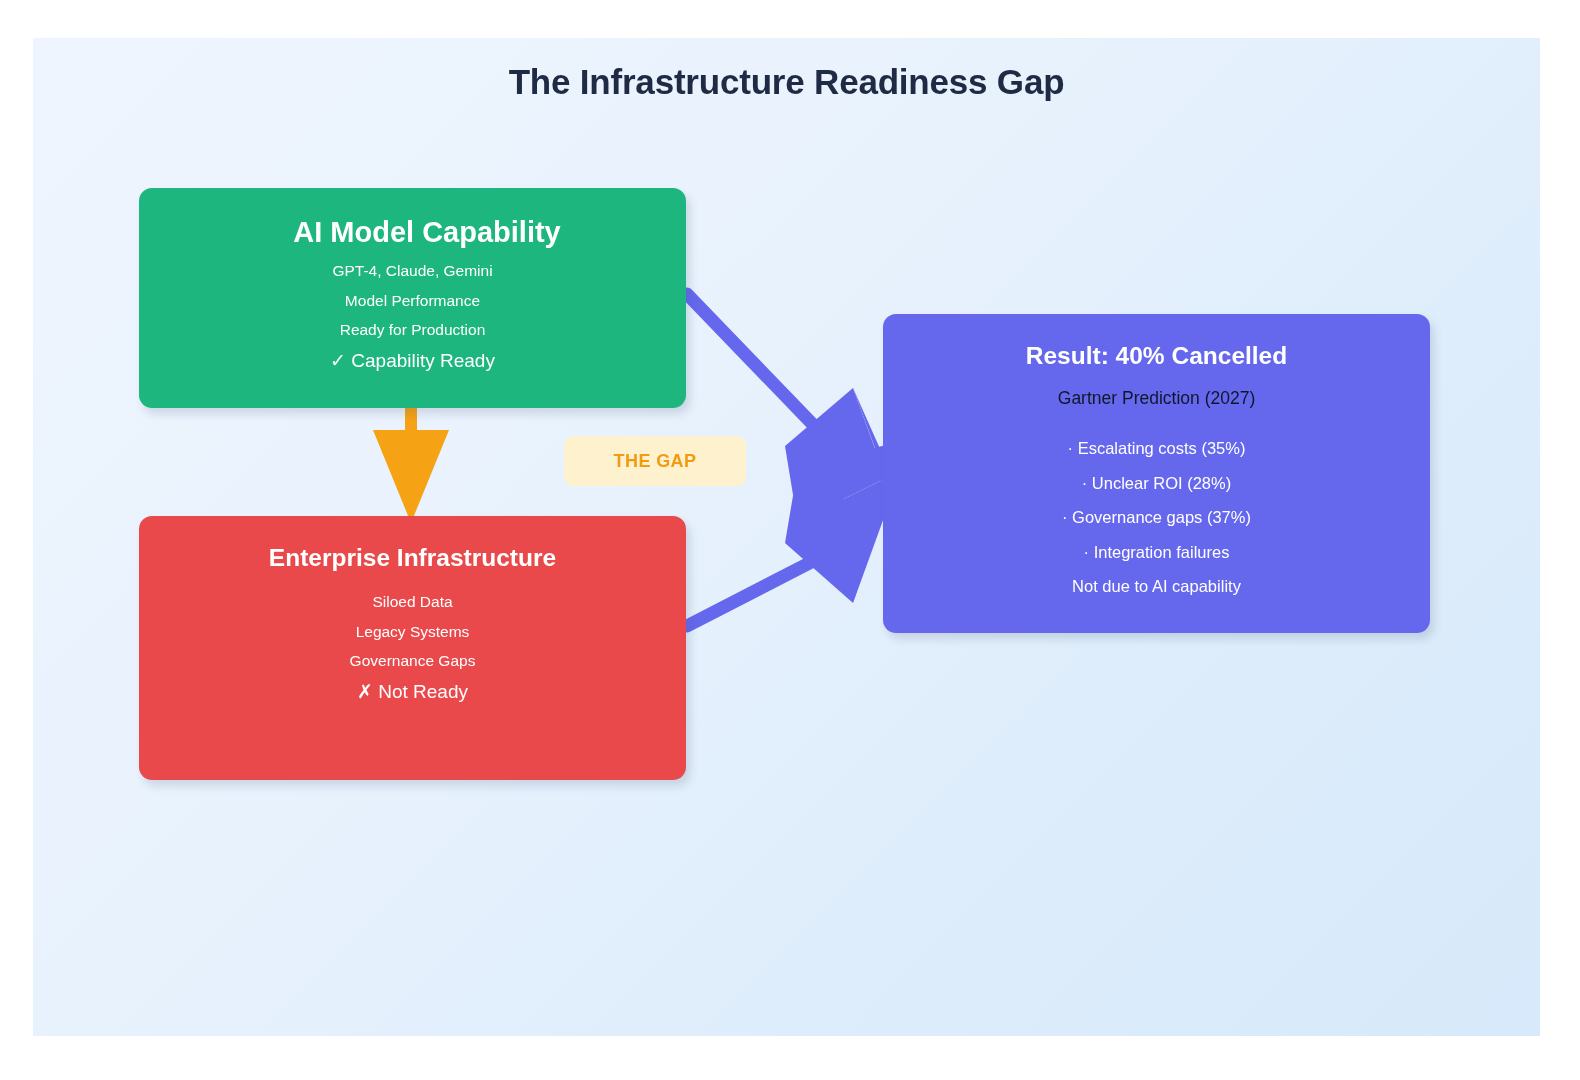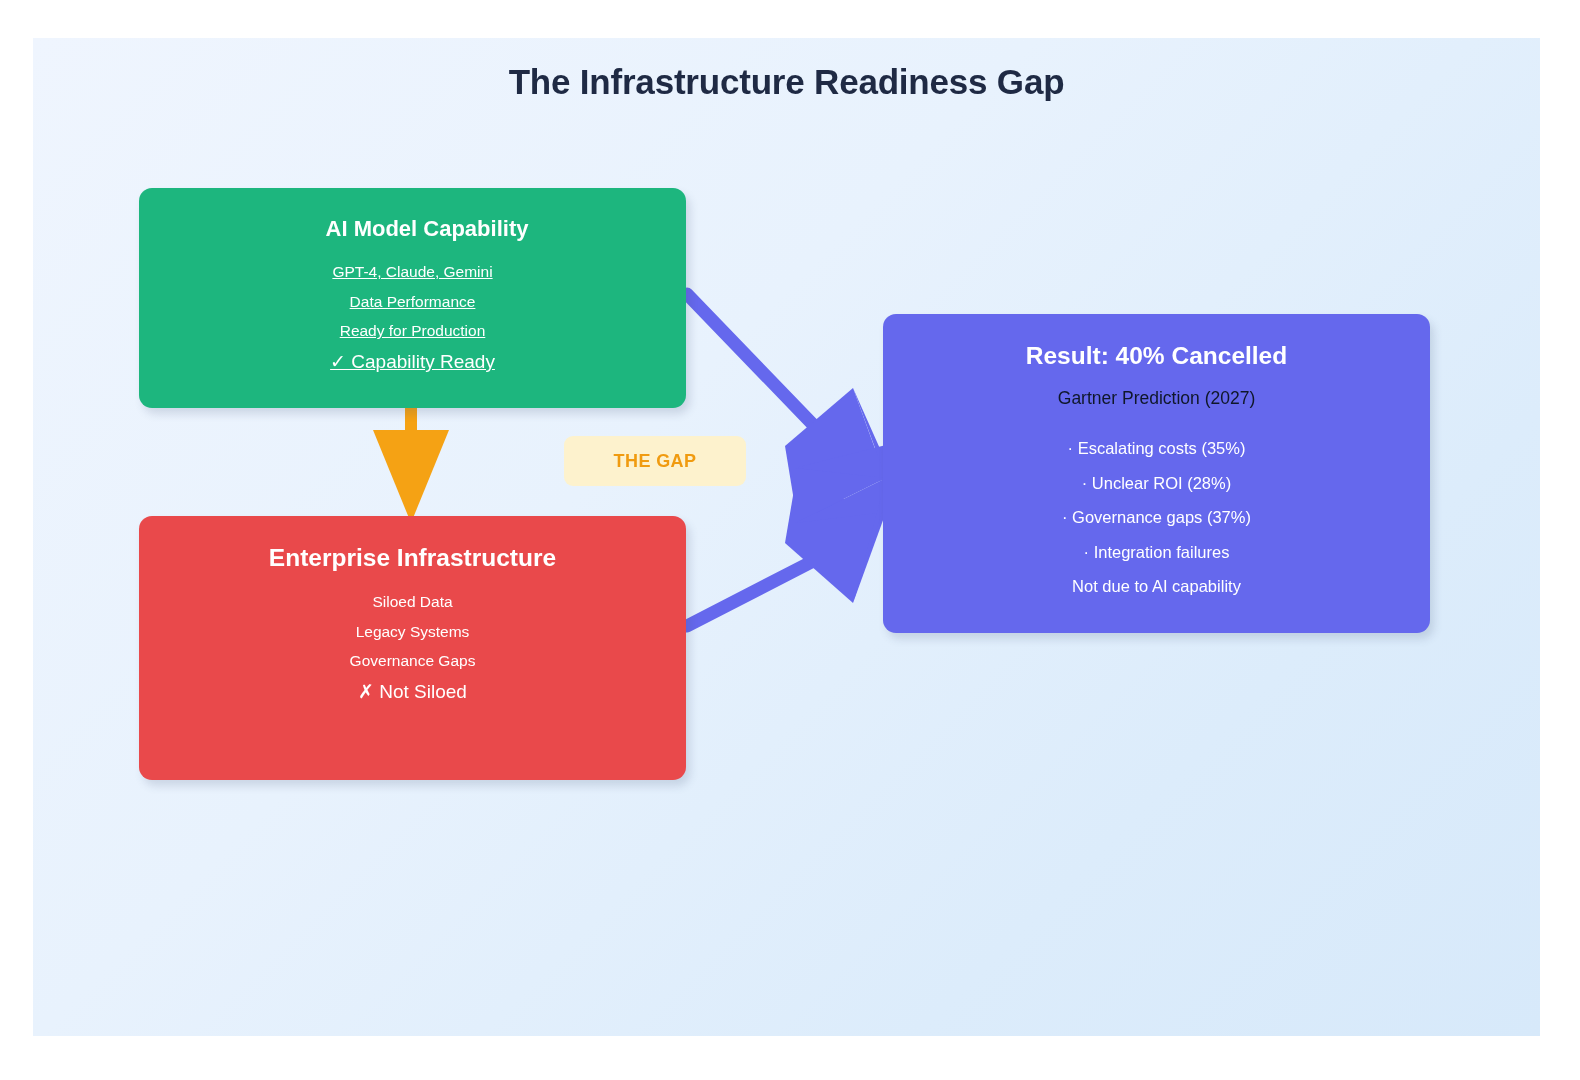--- a/index.html
+++ b/index.html
@@ -55,22 +55,22 @@
     font-weight: normal;
   }
 
   #node-capability {
     left: 106px;
     top: 150px;
     width: 547px;
     height: 220px;
     background: #1db67e;
   }
-  #node-capability .node-title { font-size: 22px; margin-top: 28px; padding-left: 29px; }
-  #node-capability .body { margin-top: 15px; text-decoration: underline; }
+  #node-capability .node-title { font-size: 29px; margin-top: 28px; padding-left: 29px; }
+  #node-capability .body { margin-top: 7px; }
   #node-capability .node-line { font-size: 15.5px; line-height: 29.7px; }
   #node-capability .node-line.status { font-size: 19px; line-height: 31px; }
 
   #node-infrastructure {
     left: 106px;
     top: 478px;
     width: 547px;
     height: 264px;
     background: #e9494b;
   }
@@ -149,33 +149,33 @@
       <g>
         <polygon points="762,430 853,440 762,485" fill="#6568ed"></polygon>
         <polygon points="820,350 853,440 820,565 860,440" fill="#6568ed"></polygon>
       </g>
     </svg>
 
     <div class="node" id="node-capability">
       <div class="node-title">AI Model Capability</div>
       <div class="body">
         <div class="node-line">GPT-4, Claude, Gemini</div>
-        <div class="node-line">Data Performance</div>
+        <div class="node-line">Model Performance</div>
         <div class="node-line">Ready for Production</div>
         <div class="node-line status">✓ Capability Ready</div>
       </div>
     </div>
 
     <div class="node" id="node-infrastructure">
       <div class="node-title">Enterprise Infrastructure</div>
       <div class="body">
         <div class="node-line">Siloed Data</div>
         <div class="node-line">Legacy Systems</div>
         <div class="node-line">Governance Gaps</div>
-        <div class="node-line status">✗ Not Siloed</div>
+        <div class="node-line status">✗ Not Ready</div>
       </div>
     </div>
 
     <div class="node" id="node-result">
       <div class="node-title">Result: 40% Cancelled</div>
       <div class="subtitle">Gartner Prediction (2027)</div>
       <div class="bullets">
         <div class="node-line">· Escalating costs (35%)</div>
         <div class="node-line">· Unclear ROI (28%)</div>
         <div class="node-line">· Governance gaps (37%)</div>

